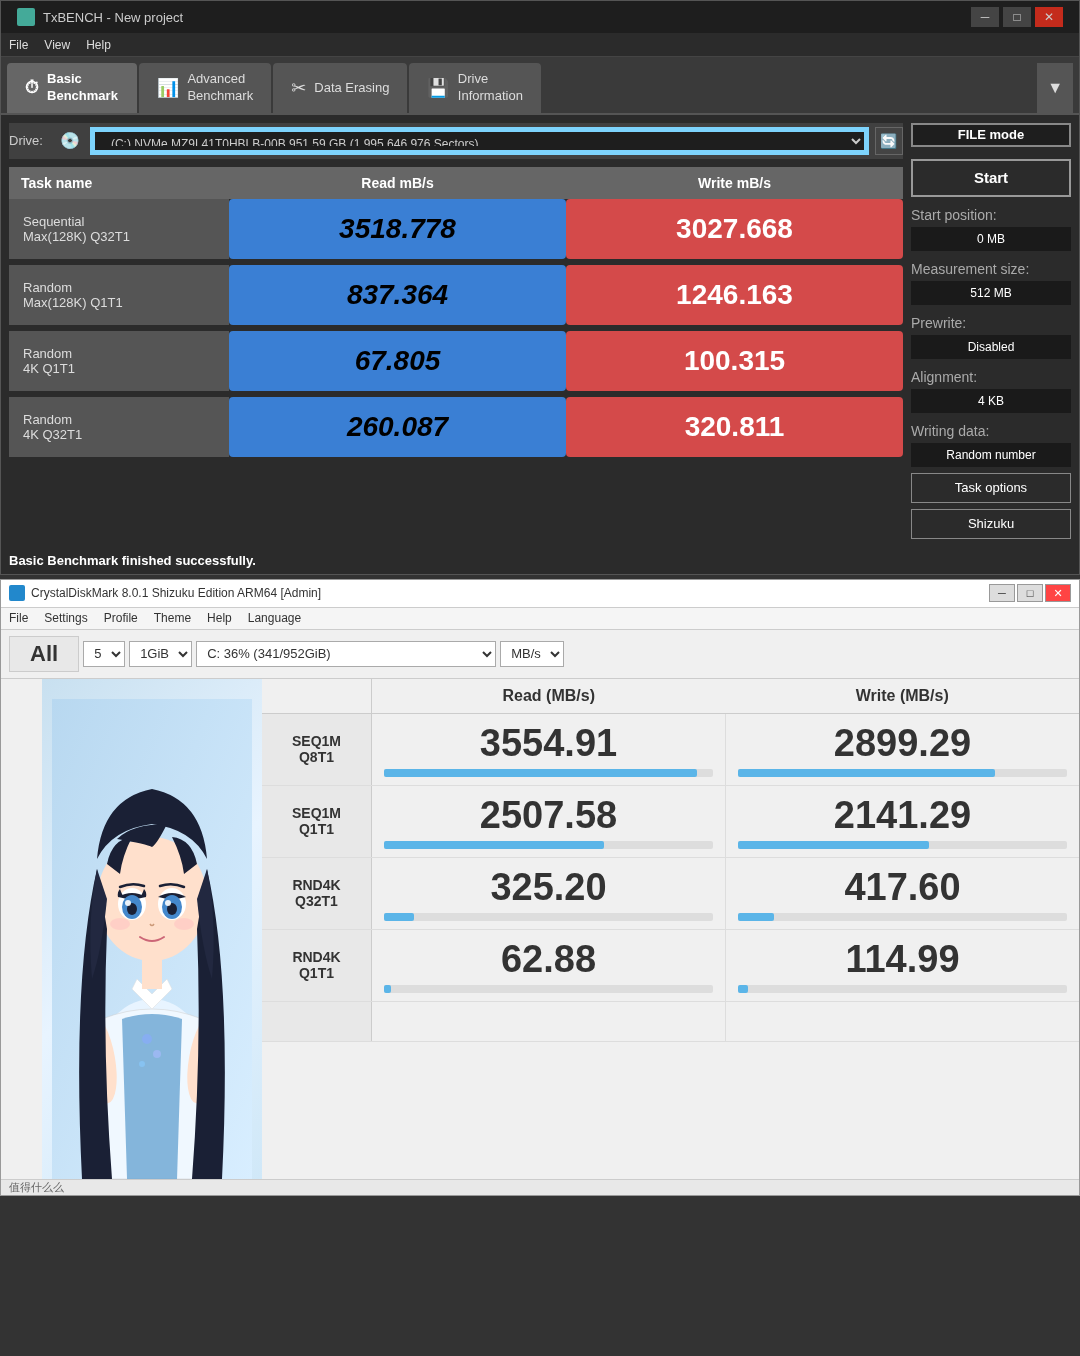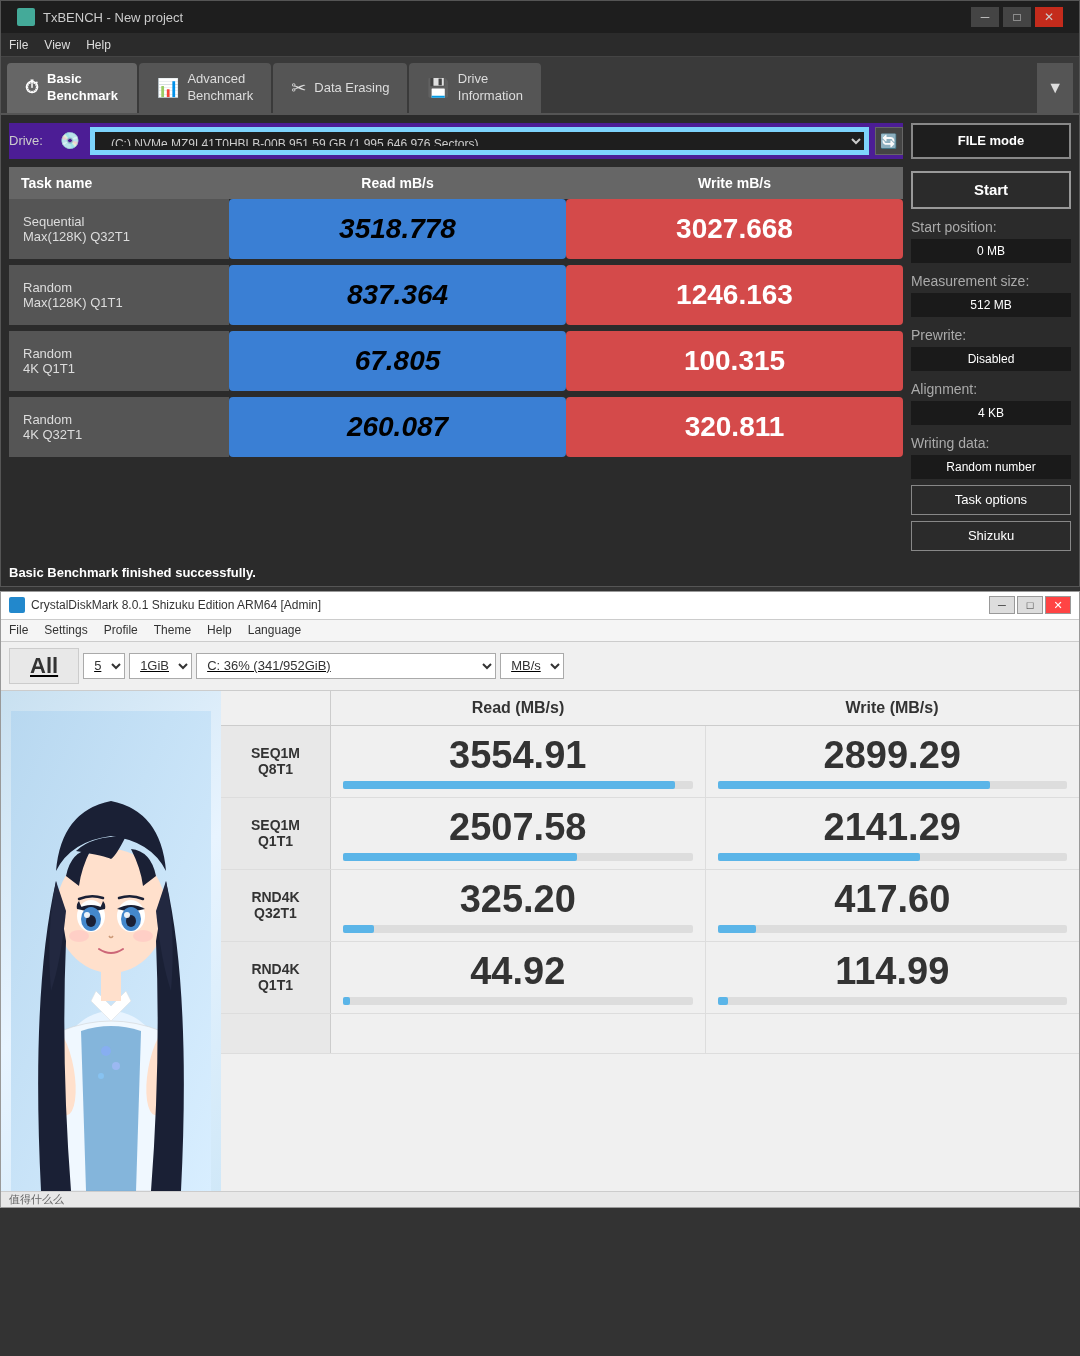--- a/index.html
+++ b/index.html
@@ -116,21 +116,21 @@
 
     .left-panel {
       flex: 1;
     }
 
     .drive-row {
       display: flex;
       align-items: center;
       gap: 6px;
       margin-bottom: 8px;
-      background: #4c1d95;
+      background: #404040;
       padding: 4px 0;
     }
     .drive-label {
       color: #ccc;
       font-size: 13px;
       min-width: 45px;
     }
     .drive-select {
       flex: 1;
       background: #1e1e1e;
@@ -209,21 +209,21 @@
     }
     .file-mode-btn {
       background: #1e1e1e;
       border: 2px solid #888;
       color: #fff;
       font-size: 13px;
       font-weight: bold;
       padding: 6px;
       text-align: center;
       cursor: pointer;
-      height: 36px;
+      height: 24px;
       display: flex;
       align-items: center;
       justify-content: center;
     }
     .start-btn {
       background: #2b2b2b;
       border: 2px solid #999;
       color: #fff;
       font-size: 15px;
       font-weight: bold;
@@ -330,21 +330,20 @@
       cursor: pointer;
     }
 
     .cdm-toolbar {
       background: #f0f0f0;
       display: flex;
       align-items: center;
       padding: 6px 8px;
       gap: 4px;
       border-bottom: 1px solid #ccc;
-      text-decoration: underline;
     }
     .cdm-select {
       background: white;
       border: 1px solid #aaa;
       color: #333;
       font-size: 13px;
       padding: 3px 6px;
       height: 26px;
     }
     .cdm-all-label {
@@ -353,20 +352,21 @@
       color: #333;
       padding: 4px 20px;
       background: #e8e8e8;
       border: 1px solid #ccc;
     }
 
     
     .cdm-content {
       display: flex;
       background: #f0f0f0;
+      padding-left: 41px;
     }
     .cdm-anime {
       width: 220px;
       min-height: 500px;
       background: linear-gradient(135deg, #c8e0f0 0%, #e8f4ff 50%, #d0e8f8 100%);
       display: flex;
       align-items: flex-end;
       justify-content: center;
       overflow: hidden;
       position: relative;
@@ -766,21 +766,21 @@
           <div class="cdm-bar" style="width:11%;"></div>
         </div>
       </div>
     </div>
           <div class="cdm-row">
       <div class="cdm-row-label">
         <span style="font-size:14px;">RND4K</span>
         <span style="font-size:14px;">Q1T1</span>
       </div>
       <div class="cdm-val-cell">
-        <div class="cdm-number">44.92</div>
+        <div class="cdm-number">62.88</div>
         <div class="cdm-bar-container">
           <div class="cdm-bar" style="width:2%;"></div>
         </div>
       </div>
       <div class="cdm-val-cell">
         <div class="cdm-number">114.99</div>
         <div class="cdm-bar-container">
           <div class="cdm-bar" style="width:3%;"></div>
         </div>
       </div>

